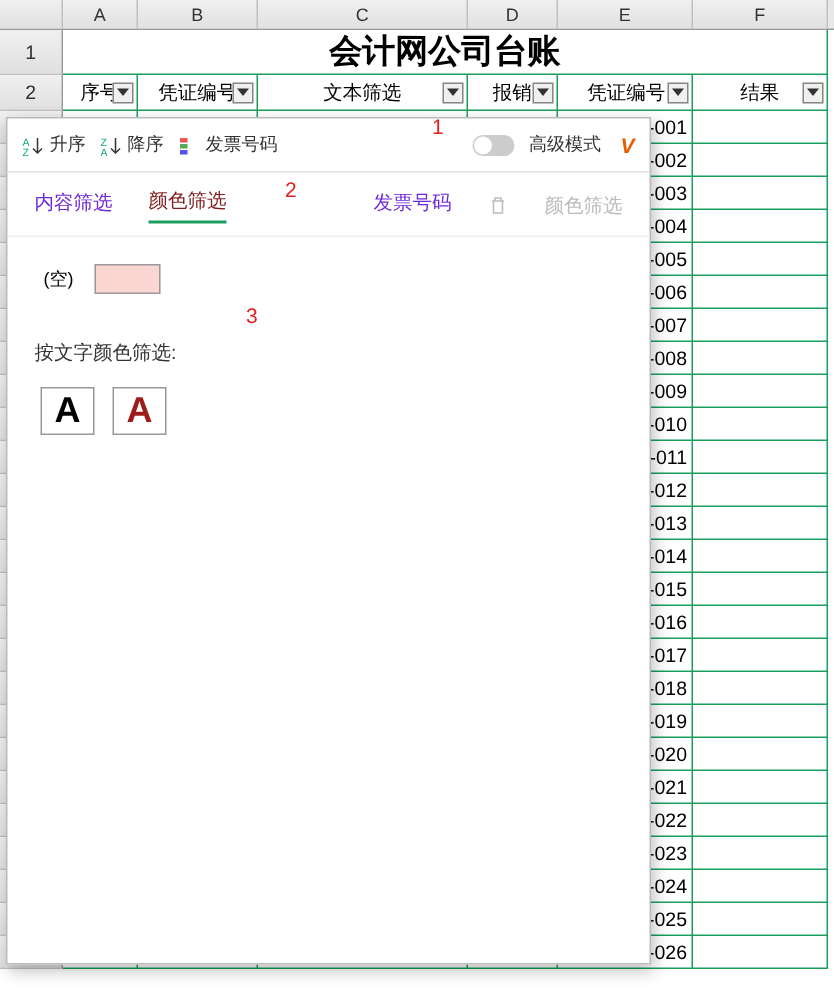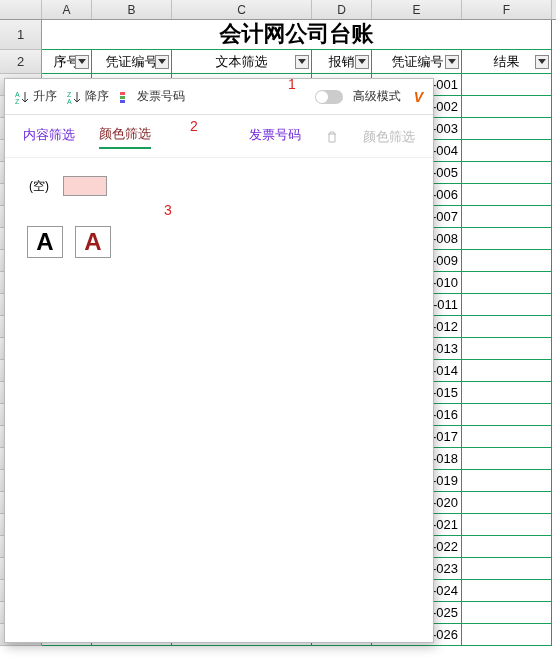--- a/index.html
+++ b/index.html
@@ -381,20 +381,21 @@
         <path d="M3 4 L11 4 M5 4 L5 2 L9 2 L9 4 M4 4 L4 12 L10 12 L10 4" stroke="#bbb" fill="none" stroke-width="1"></path>
       </svg>
     <span class="clear-text">颜色筛选</span>
   </div>
 
   <div class="panel-body">
     <div class="color-options">
       <span class="empty-label">(空)</span>
       <span class="color-swatch"></span>
     </div>
+    <div class="section-label">按文字颜色筛选:</div>
     <div class="font-colors">
       <div class="font-A fA-black">A</div>
       <div class="font-A fA-red">A</div>
     </div>
   </div>
 </div>
 
 <div class="anno anno1">1</div>
 <div class="anno anno2">2</div>
 <div class="anno anno3">3</div>

